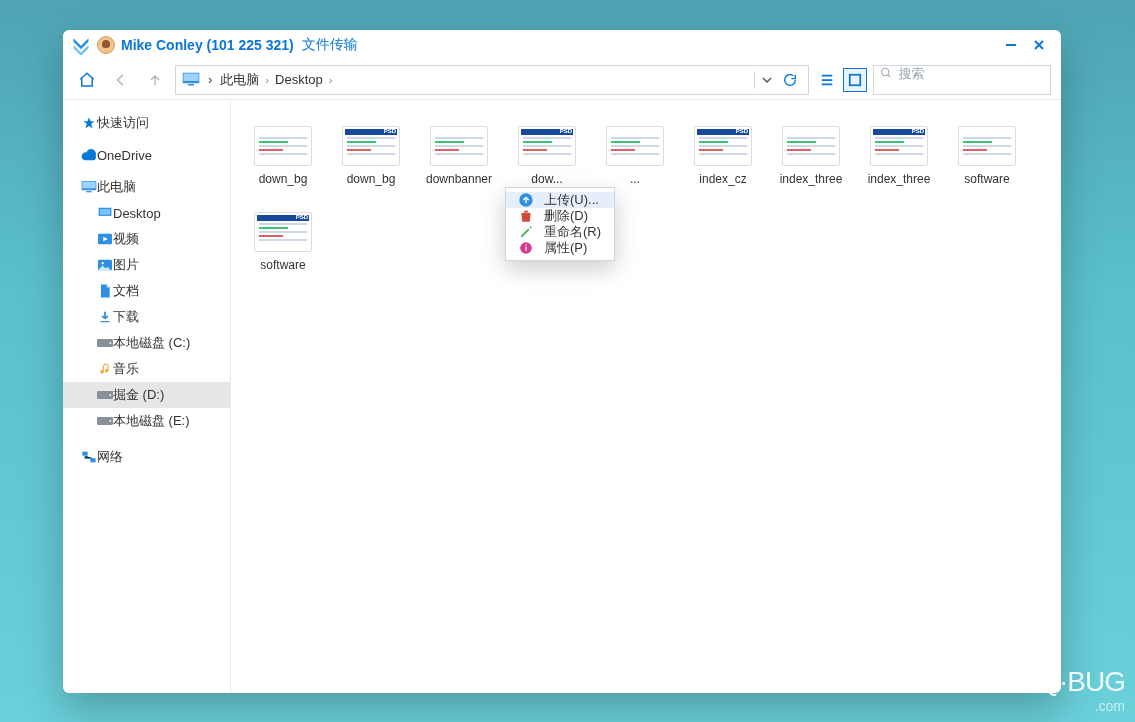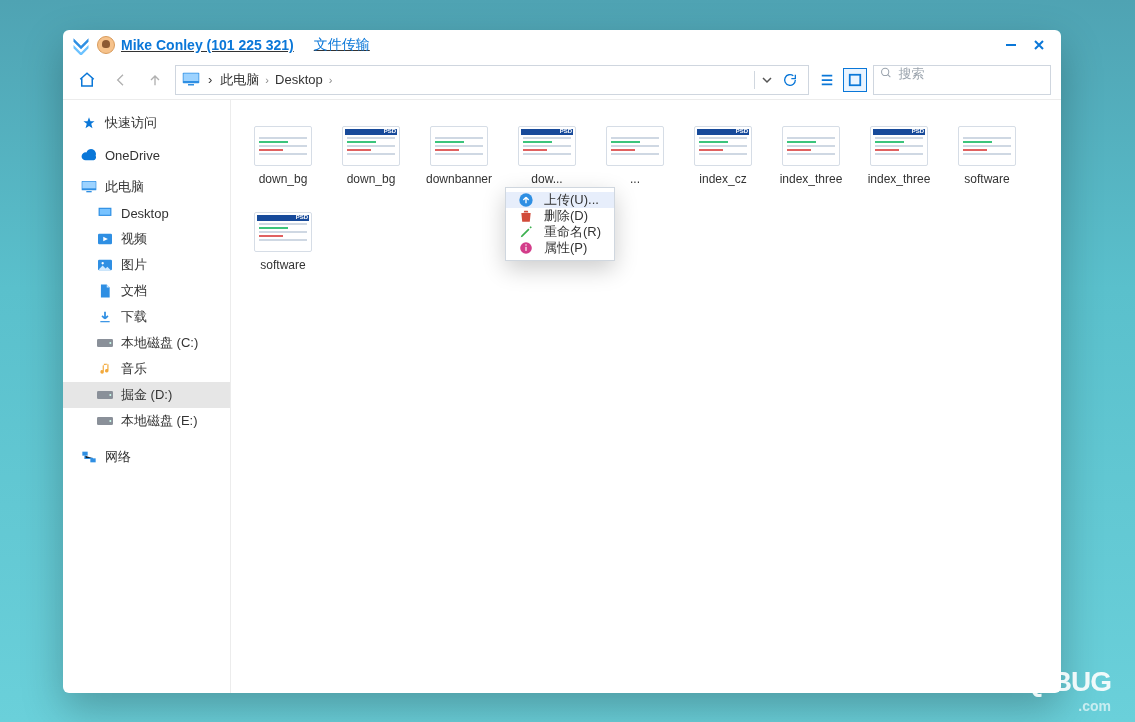--- a/index.html
+++ b/index.html
@@ -1,29 +1,29 @@
 <!DOCTYPE html>
 <html><head>
 <meta charset="utf-8">
 <style>
   * { box-sizing: border-box; margin: 0; padding: 0; }
   html, body { width: 1135px; height: 722px; font-family: "Segoe UI","Microsoft YaHei",Arial,sans-serif; font-size: 13px; color:#333; }
   body { background: linear-gradient(180deg,#4fa3b3 0%, #5ac0cc 40%, #6ad0da 100%); position:relative; }
-  .logo-bug { position:absolute; right:24px; bottom:8px; color:#fff; font-weight:bold; font-size:28px; opacity:0.9; letter-spacing:-1px; }
+  .logo-bug { position:absolute; right:10px; bottom:8px; color:#fff; font-weight:normal; font-size:28px; opacity:0.9; letter-spacing:-1px; }
   .logo-bug .com { display:block; font-size:14px; text-align:right; opacity:.7; letter-spacing:0; }
 
   .window { position:absolute; left:63px; top:30px; width:998px; height:663px; background:#fff; border-radius:6px; box-shadow:0 16px 40px rgba(0,0,0,.25); overflow:hidden; display:flex; flex-direction:column; }
 
   
-  .titlebar { height:30px; display:flex; align-items:center; padding:11px 8px;text-decoration:underline; }
+  .titlebar { height:30px; display:flex; align-items:center; padding:11px 8px; }
   .titlebar .app-icon { width:20px; height:20px; margin-right:6px; }
   .titlebar .avatar { width:18px; height:18px; border-radius:50%; background:#f6c28b; border:1px solid #d89b5c; margin-right:6px; position:relative; }
   .titlebar .avatar::after{ content:""; position:absolute; inset:3px 4px 5px 4px; background:#8d5a33; border-radius:50% 50% 40% 40%; }
   .titlebar .title { color:#0a77d8; font-size:14px; font-weight:600; }
-  .titlebar .subtitle { color:#0a77d8; font-size:14px; margin-left:20px; }
+  .titlebar .subtitle { color:#0a77d8; font-size:14px; margin-left:8px; }
   .titlebar .spacer { flex:1; }
   .winbtn { width:28px; height:24px; display:flex; align-items:center; justify-content:center; color:#0a77d8; cursor:pointer; }
   .winbtn svg{ width:12px; height:12px; }
 
   
   .toolbar { height:40px; display:flex; align-items:center; padding:0 10px; gap:6px; border-bottom:1px solid #ececec; }
   .toolbtn { width:28px; height:28px; display:flex; align-items:center; justify-content:center; color:#0a77d8; cursor:pointer; border-radius:3px; }
   .toolbtn.disabled { color:#b0b0b0; }
 
   .addrbar { flex:1; height:30px; border:1px solid #cfd6df; display:flex; align-items:center; padding:0 6px; gap:8px; }
@@ -39,21 +39,21 @@
   .viewbtn { width:24px; height:24px; display:flex; align-items:center; justify-content:center; border:1px solid transparent; color:#0a77d8; cursor:pointer;}
   .viewbtn.active { border:1px solid #0a77d8; background:#eaf4ff; }
 
   .searchbar { width:178px; height:30px; border:1px solid #cfd6df; display:flex; align-items:flex-start; padding:0 6px; color:#9aa3ad; gap:6px; }
   .searchbar input { border:none; outline:none; width:100%; font-size:13px; color:#444; background:transparent;}
   .searchbar input::placeholder{ color:#9aa3ad; }
 
   
   .body { flex:1; display:flex; min-height:0; }
   .sidebar { width:168px; border-right:1px solid #ececec; padding:10px 0; overflow:auto; }
-  .side-item { display:flex; align-items:center; gap:8px; height:26px; padding:0 12px 0 18px; cursor:pointer; white-space:nowrap; }
+  .side-item { display:flex; align-items:center; gap:0; height:26px; padding:0 12px 0 18px; cursor:pointer; white-space:nowrap; }
   .side-item.indent { padding-left:34px; }
   .side-item.selected { background:#e6e6e6; }
   .side-item .ic { width:16px; height:16px; display:flex; align-items:center; justify-content:center; color:#0a77d8; }
 
   .content { flex:1; padding:26px 14px; position:relative; }
   .grid { display:flex; flex-wrap:wrap; gap:12px; }
   .file { width:76px; display:flex; flex-direction:column; align-items:center; margin:0 0 14px 0; cursor:pointer; }
   .file .thumb { width:58px; height:40px; background:#fff; border:1px solid #d6dde6; border-radius:2px; margin-bottom:6px; position:relative; overflow:hidden; }
   .file.has-psd .thumb::before { content:""; position:absolute; left:2px; right:2px; top:2px; height:6px; background:#174a9a; }
   .file.has-psd .psd { position:absolute; right:3px; top:1px; font-size:6px; color:#fff; font-weight:bold; }

